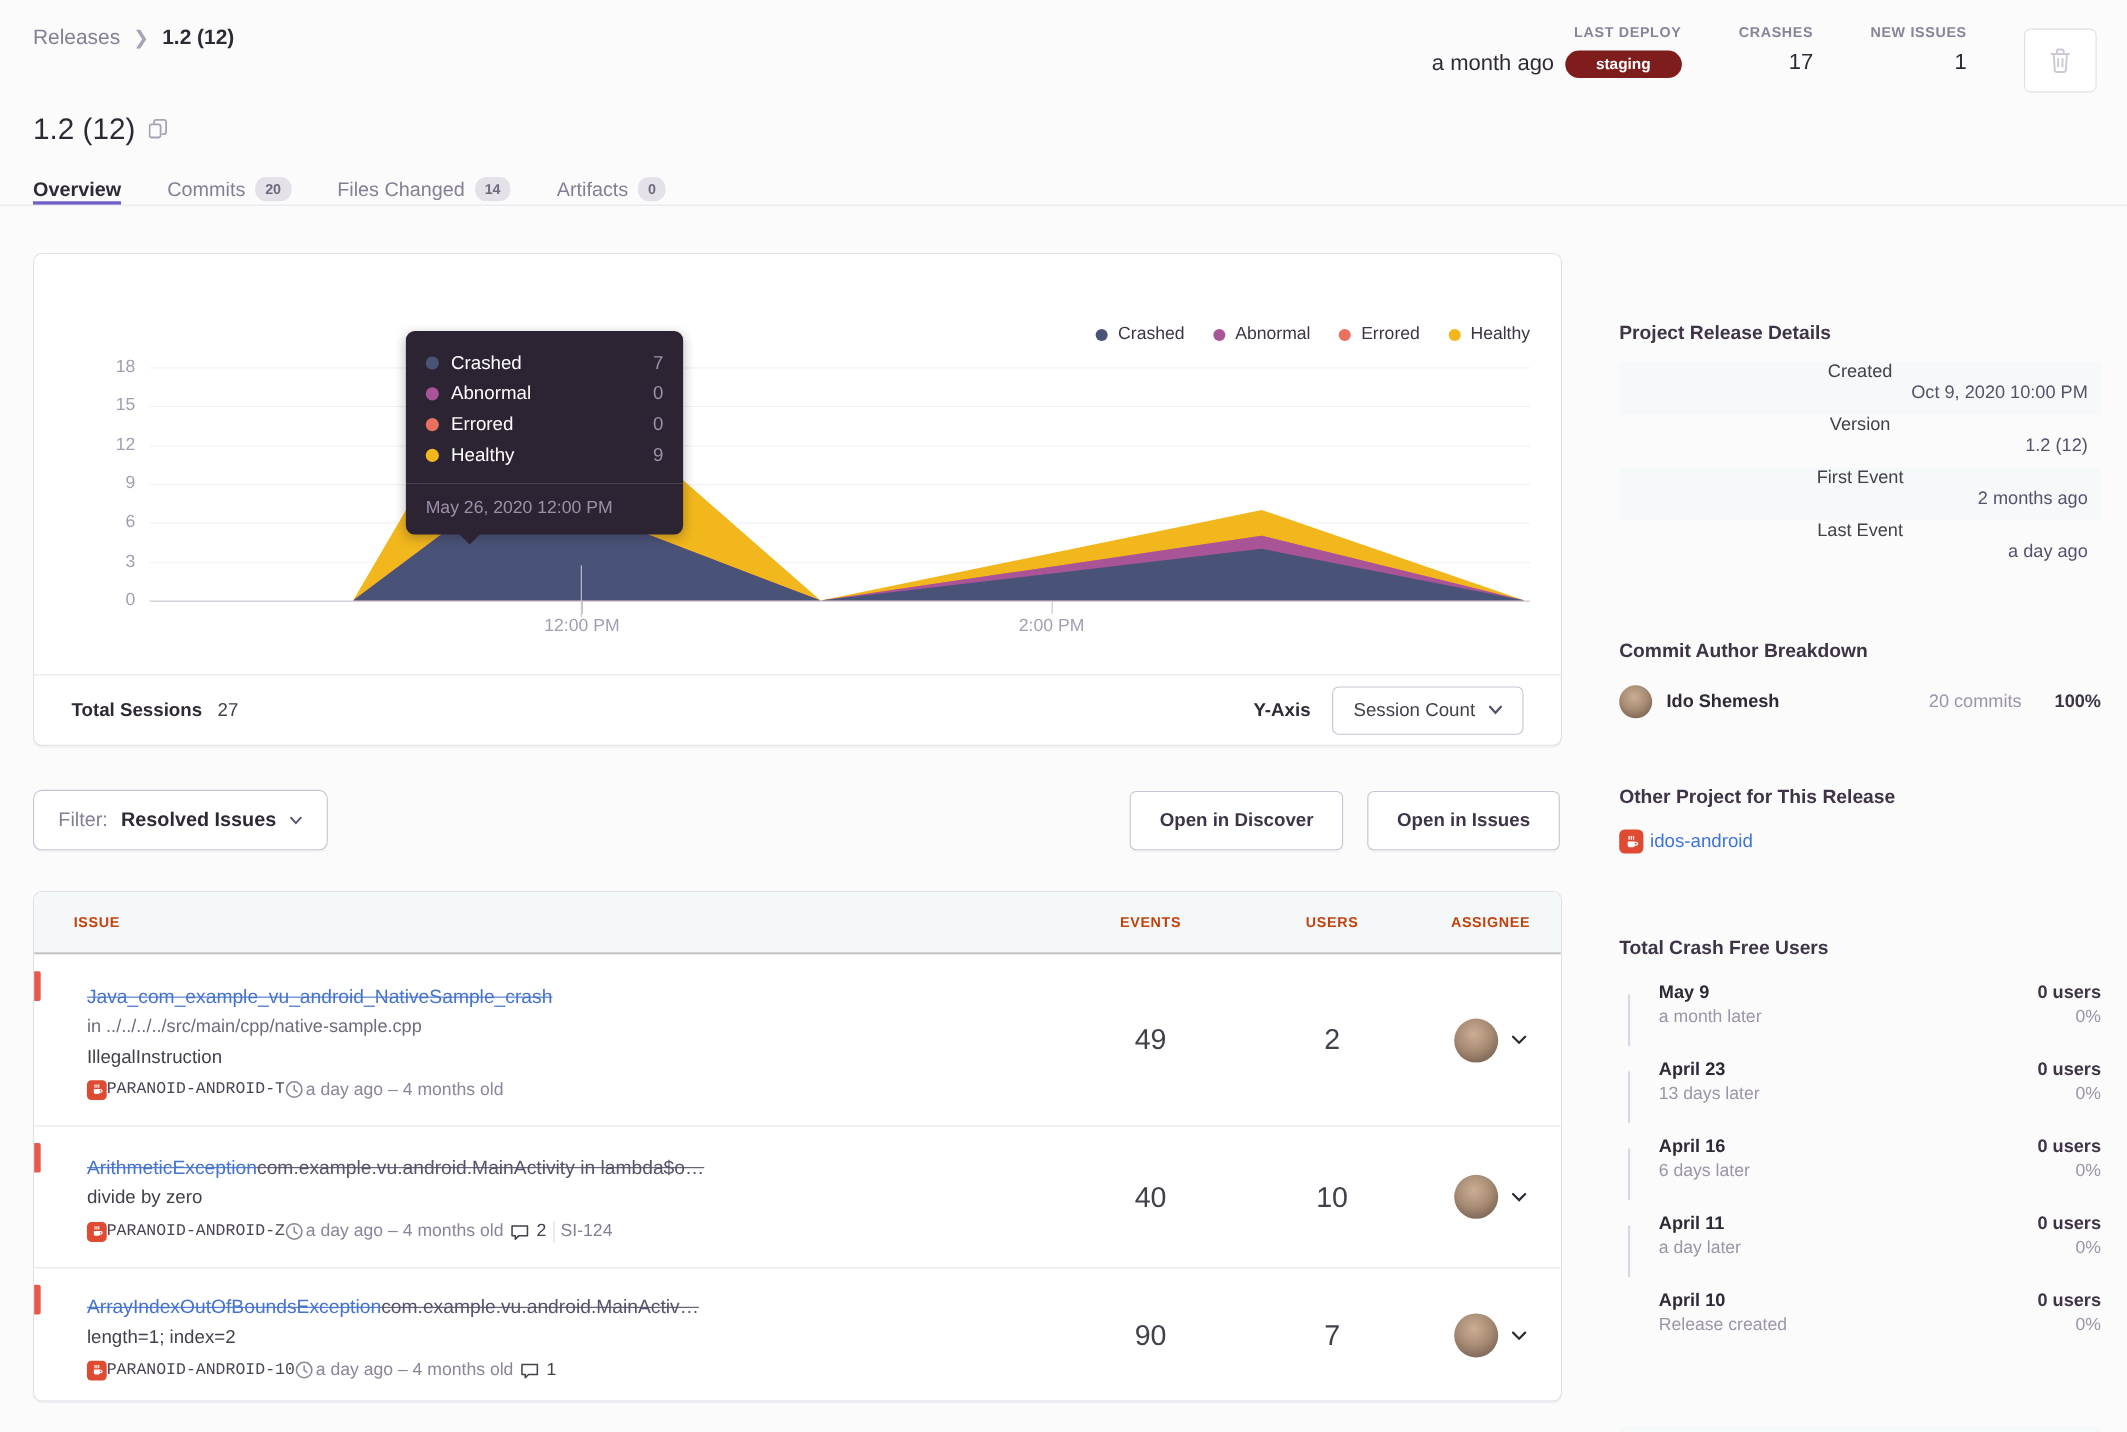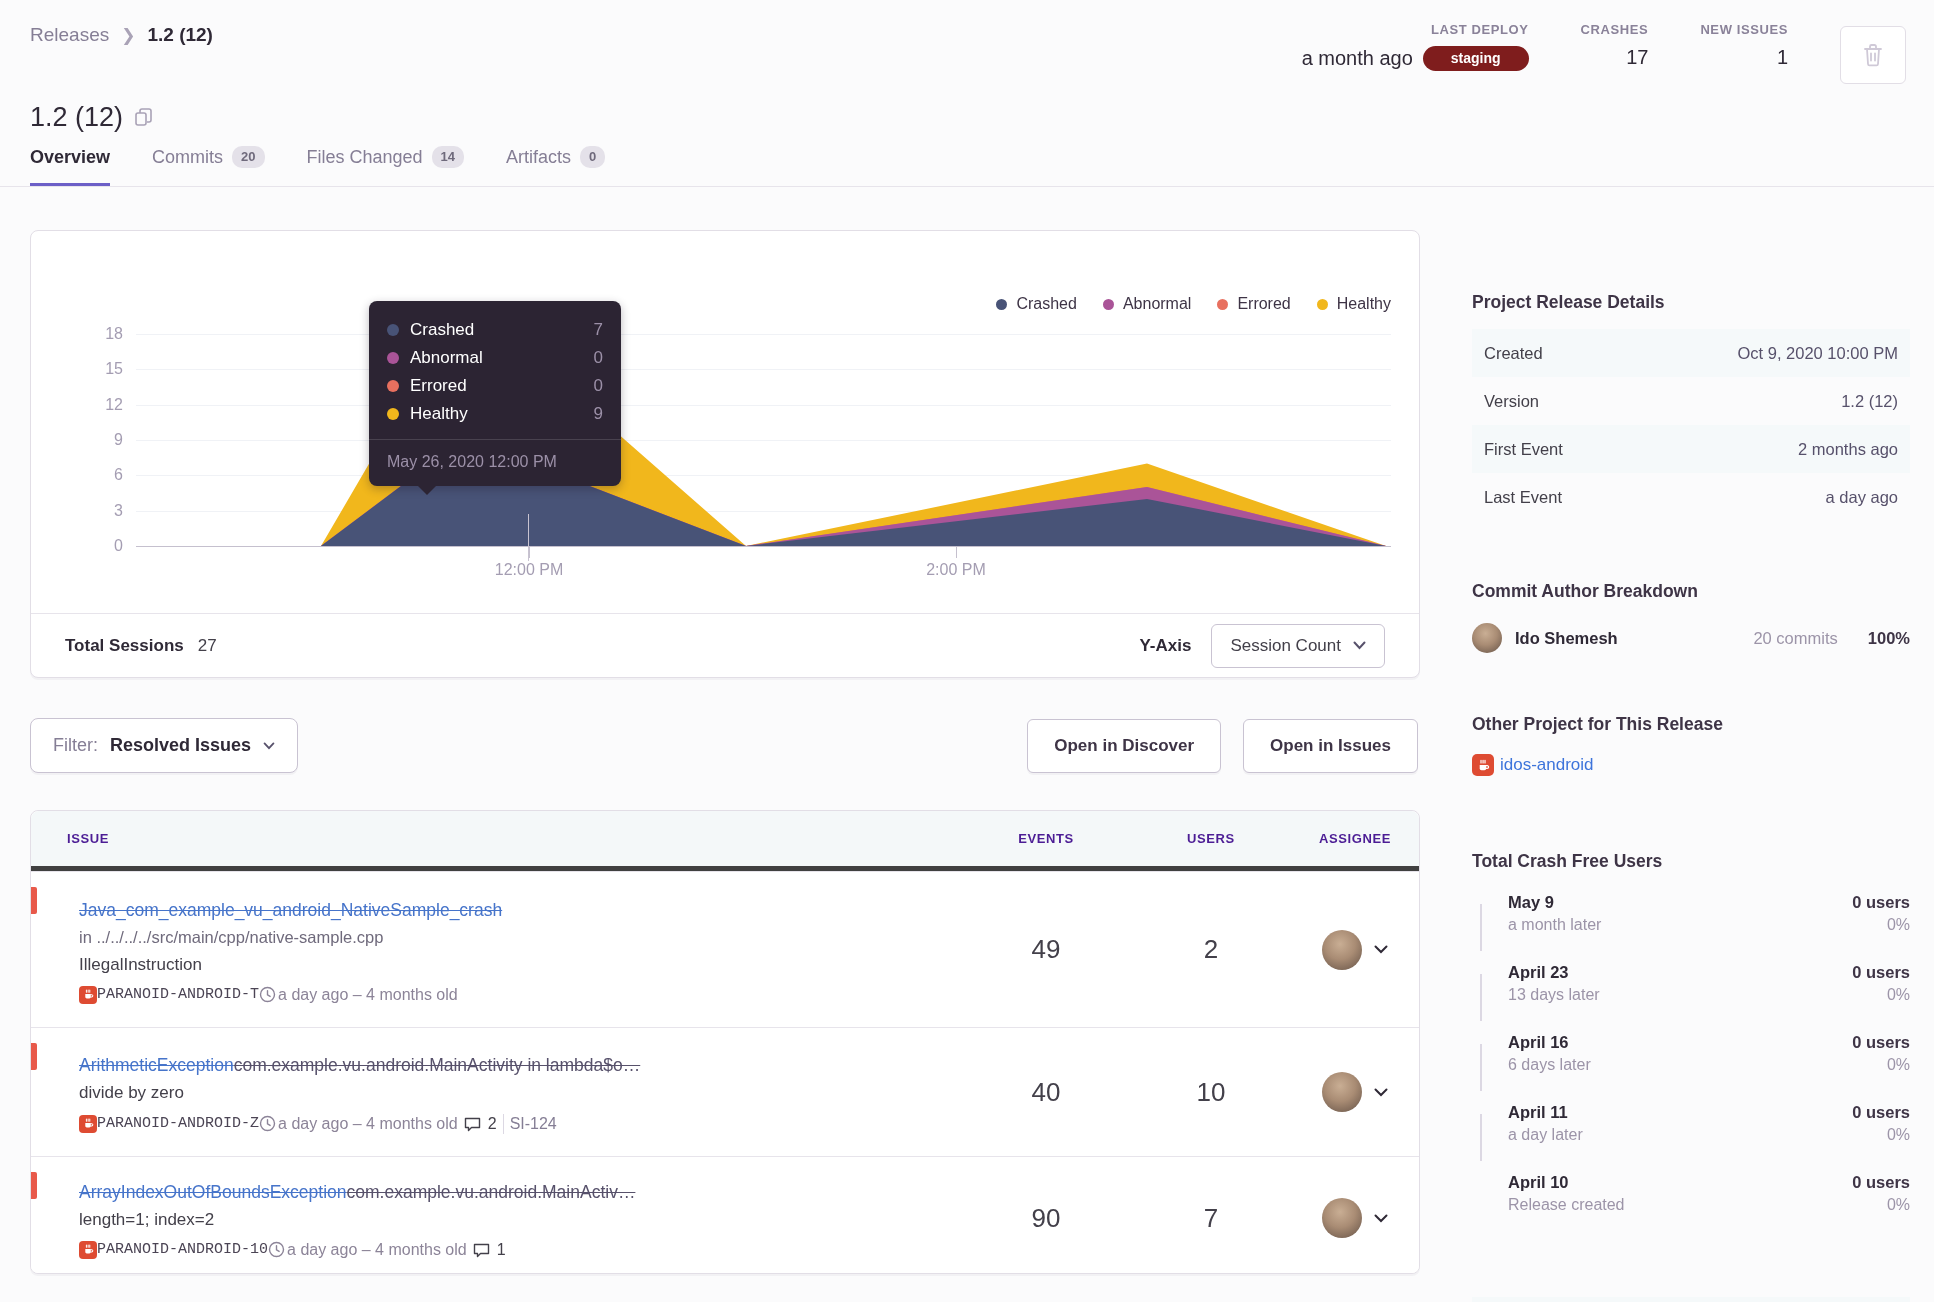--- a/index.html
+++ b/index.html
@@ -15,21 +15,21 @@
   .head-stats{position:absolute;right:28px;top:22px;display:flex;align-items:flex-start;gap:52px;}
   .stat{display:flex;flex-direction:column;align-items:flex-end;}
   .stat .lbl{font-size:13px;font-weight:700;letter-spacing:.6px;color:#8A8299;}
   .stat .val{margin-top:9px;font-size:20px;color:#2F2936;display:flex;align-items:center;gap:10px;}
   .pill{background:#7f1d1d;color:#fff;font-size:14px;padding:4px 28px;border-radius:13px;line-height:1.2;font-weight:bold;}
   .trash-btn{width:64px;height:56px;background:#fff;border:1px solid #E2DEE6;border-radius:6px;display:flex;align-items:center;justify-content:center;cursor:pointer;margin-top:4px;}
   .release-title{position:absolute;left:30px;top:102px;display:flex;align-items:center;gap:12px;}
   .release-title h1{margin:0;font-size:27px;font-weight:500;color:#2F2936;}
   .copy-btn{cursor:pointer;display:flex;align-items:center;}
   .tabs{position:absolute;left:30px;bottom:0;display:flex;gap:42px;}
-  .tab{display:flex;align-items:center;gap:9px;font-size:18px;color:#857E95;padding-bottom:15px;cursor:pointer;border-bottom:3px solid transparent;}
+  .tab{display:flex;align-items:center;gap:9px;font-size:18px;color:#857E95;cursor:pointer;border-bottom:3px solid transparent;}
   .tab.active{color:#2F2936;font-weight:600;border-bottom-color:#6C5FC7;}
   .badge{background:#E4E1E9;color:#6F6A7C;font-size:13px;font-weight:700;border-radius:10px;padding:3px 9px;line-height:1.2;}
 
   
   .panel{background:#fff;border:1px solid #E2DEE6;border-radius:8px;box-shadow:0 2px 0 rgba(37,11,54,.04);}
   .chart-panel{position:absolute;left:30px;top:230px;width:1388px;height:446px;}
   .legend{position:absolute;top:64px;right:28px;display:flex;gap:26px;z-index:5;}
   .legend .item{display:flex;align-items:center;gap:9px;font-size:16px;color:#3E3446;cursor:pointer;}
   .dot{width:11px;height:11px;border-radius:50%;display:inline-block;flex:none;}
   .dot-crashed{background:#485377;}
@@ -62,21 +62,21 @@
   
   .filter-row{position:absolute;left:30px;top:718px;width:1388px;display:flex;align-items:center;gap:22px;}
   .filter-btn{display:flex;align-items:center;gap:12px;background:#fff;border:1px solid #C9C3D2;border-radius:8px;padding:16px 22px;font-size:18px;cursor:pointer;box-shadow:0 2px 0 rgba(37,11,54,.04);}
   .filter-btn .f-label{color:#857E95;}
   .filter-btn .f-value{color:#2F2936;font-weight:700;}
   .action-btn{background:#fff;border:1px solid #C9C3D2;border-radius:6px;padding:16px 26px;font-size:17px;font-weight:700;color:#3E3446;cursor:pointer;box-shadow:0 2px 0 rgba(37,11,54,.04);}
   .spacer{margin-left:auto;}
 
   
   .issues-panel{position:absolute;left:30px;top:810px;width:1388px;height:462px;overflow:hidden;}
-  .thead{display:flex;align-items:center;height:55px;background:#F4F8F9;border-bottom:5px solid #404040;border-radius:8px 8px 0 0;font-size:13px;font-weight:700;letter-spacing:.6px;color:#4c1d95;}
+  .thead{display:flex;align-items:center;height:55px;background:#F4F8F9;border-bottom:1px solid #404040;border-radius:8px 8px 0 0;font-size:13px;font-weight:700;letter-spacing:.6px;color:#c2410c;}
   .col-issue{flex:1;padding-left:36px;box-sizing:border-box;}
   .col-events{width:170px;text-align:center;flex:none;}
   .col-users{width:160px;text-align:center;flex:none;}
   .col-assignee{width:128px;text-align:center;flex:none;}
   .trow{position:relative;display:flex;align-items:center;border-top:1px solid #E7E4EB;cursor:pointer;background:#fff;}
   .trow:first-of-type{border-top:none;}
   .level-bar{position:absolute;left:0;top:15px;width:6px;height:27px;background:#E8594A;border-radius:0 2px 2px 0;}
   .issue-cell{flex:1;padding:13px 10px 13px 48px;box-sizing:border-box;min-width:0;}
   .issue-title-line{font-size:17.5px;line-height:28px;white-space:nowrap;overflow:hidden;}
   .issue-link{color:#4674CA;text-decoration:line-through;cursor:pointer;font-weight:500;}
@@ -92,21 +92,21 @@
   .num-cell{font-size:26px;color:#43404A;}
   .assignee-cell{display:flex;align-items:center;justify-content:center;gap:12px;cursor:pointer;}
   .avatar{border-radius:50%;background:radial-gradient(circle at 45% 35%,#c9ae94 0%,#a98c74 45%,#7c6656 80%,#5f4d42 100%);flex:none;}
   .avatar.lg{width:40px;height:40px;}
   .avatar.sm{width:30px;height:30px;}
   .java-icon{width:18px;height:18px;border-radius:4px;background:#DE4B32;display:flex;align-items:center;justify-content:center;flex:none;}
 
   
   .sidebar{position:absolute;left:1472px;top:292px;width:438px;}
   .sb-h{font-size:17.5px;font-weight:700;color:#3E3446;margin:0 0 16px 0;}
-  .kv{display:flex;align-items:center;height:48px;padding:0 12px;box-sizing:border-box;font-size:16.5px;}
+  .kv{display:flex;align-items:center;height:48px;padding:0 12px;box-sizing:border-box;font-size:16.5px;flex-direction:column;}
   .kv.alt{background:#F5F9FA;}
   .kv .k{color:#43404A;}
   .kv .v{margin-left:auto;color:#57516B;}
   .author-row{display:flex;align-items:center;margin-top:2px;height:40px;}
   .author-row .name{font-weight:700;font-size:16.5px;color:#2F2936;margin-left:13px;flex:1;}
   .author-row .commits{font-size:16.5px;color:#9C94A8;margin-right:30px;}
   .author-row .pct{font-size:16.5px;font-weight:700;color:#3E3446;}
   .proj-row{display:flex;align-items:center;gap:6px;height:28px;}
   .proj-row .java-icon{width:22px;height:22px;border-radius:5px;}
   .proj-link{font-size:17px;color:#3D74DB;cursor:pointer;}

